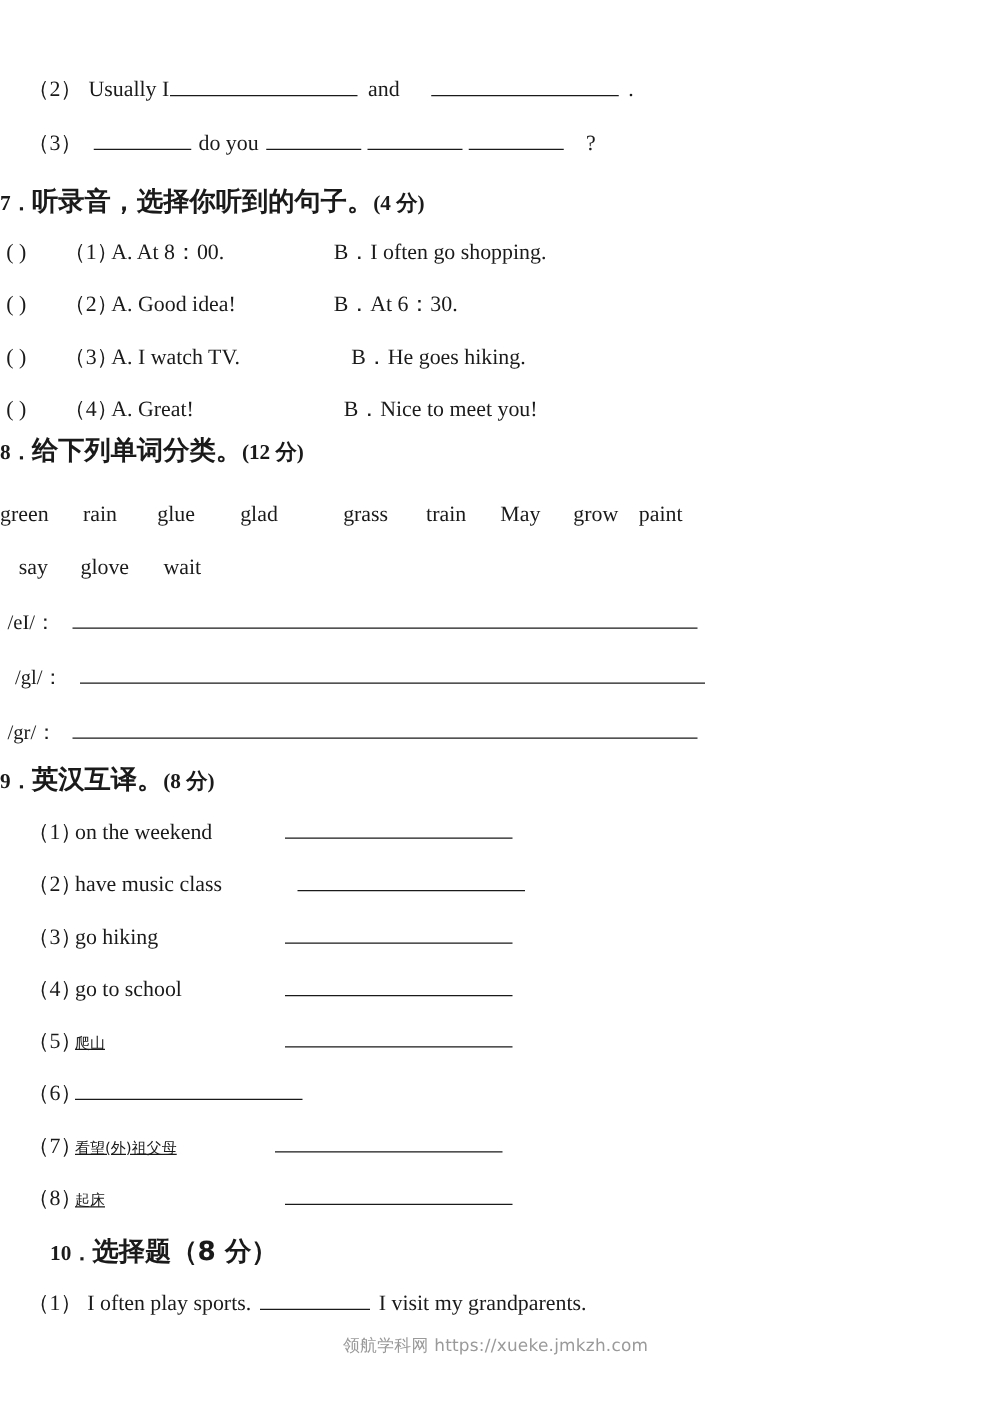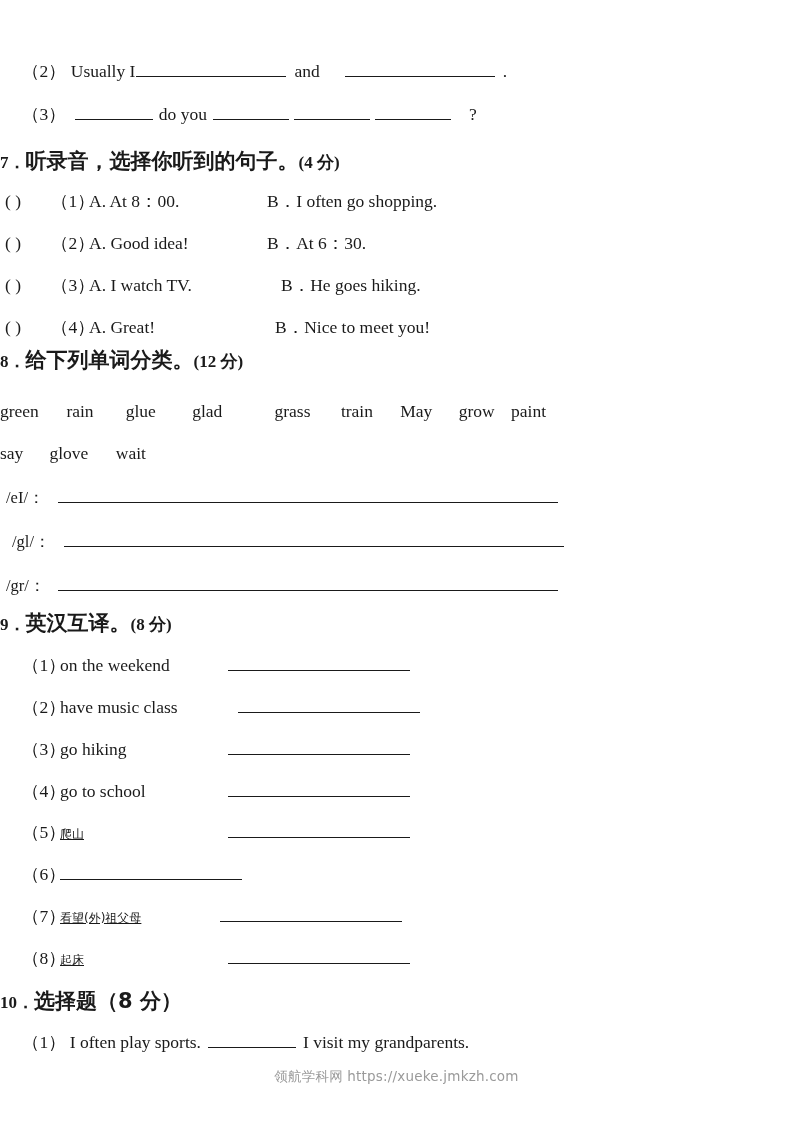--- a/index.html
+++ b/index.html
@@ -223,21 +223,21 @@
       <span style="width:62px;">grass</span>
       <span style="width:55px;">train</span>
       <span style="width:54px;">May</span>
       <span style="width:48px;">grow</span>
       <span>paint</span>
     </div>
   </div>
 
   <div class="blk" style="top:443px;">
     <div class="wordbank">
-      <span style="width:45px;">say</span>
+      <span style="width:45px;padding-left:15px;">say</span>
       <span style="width:62px;">glove</span>
       <span>wait</span>
     </div>
   </div>
 
   <div class="blk" style="top:487px; width:552px; padding-left:6px;">
     <div class="phon-row">
       <span class="phon-label">/eI/：</span>
       <span class="phon-line"></span>
     </div>
@@ -319,21 +319,21 @@
   </div>
 
   <div class="blk" style="top:946px; padding-left:22px;">
     <div class="tr-row">
       <span class="tr-idx">（8）</span>
       <span class="tr-term cn" style="width:168px;">起床</span>
       <span class="tr-line" style="width:182px;"></span>
     </div>
   </div>
 
-  <div class="blk" style="top:987px;">
+  <div class="blk" style="top:987px;margin-left:40px;">
     <div class="sec-head">
       <span>10．</span><span class="cn">选择题（8 分）</span>
     </div>
   </div>
 
   <div class="blk" style="top:1029px; padding-left:22px;">
     <div class="row">
       <span class="qnum">（1）</span>
       <span style="margin-left:4px;">I often play sports.</span>
       <span class="blank" style="width:88px; margin-left:7px;"></span>

